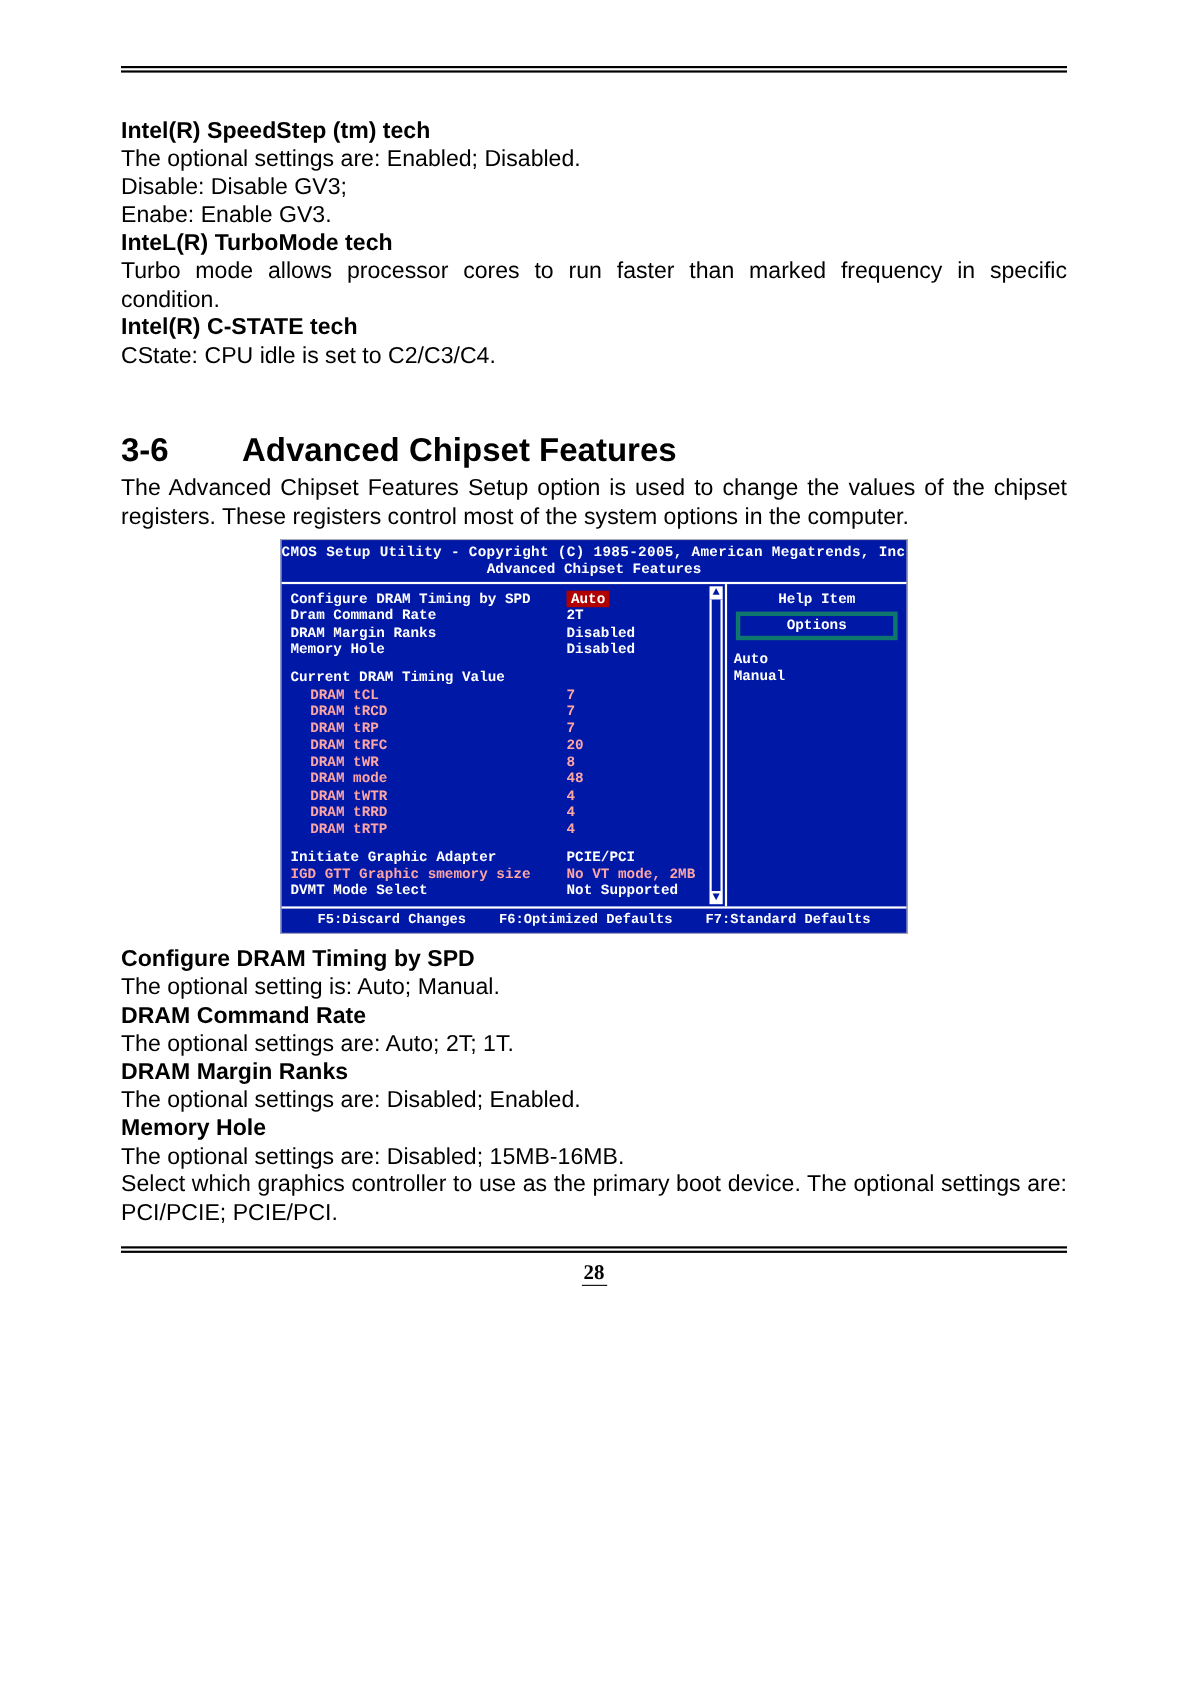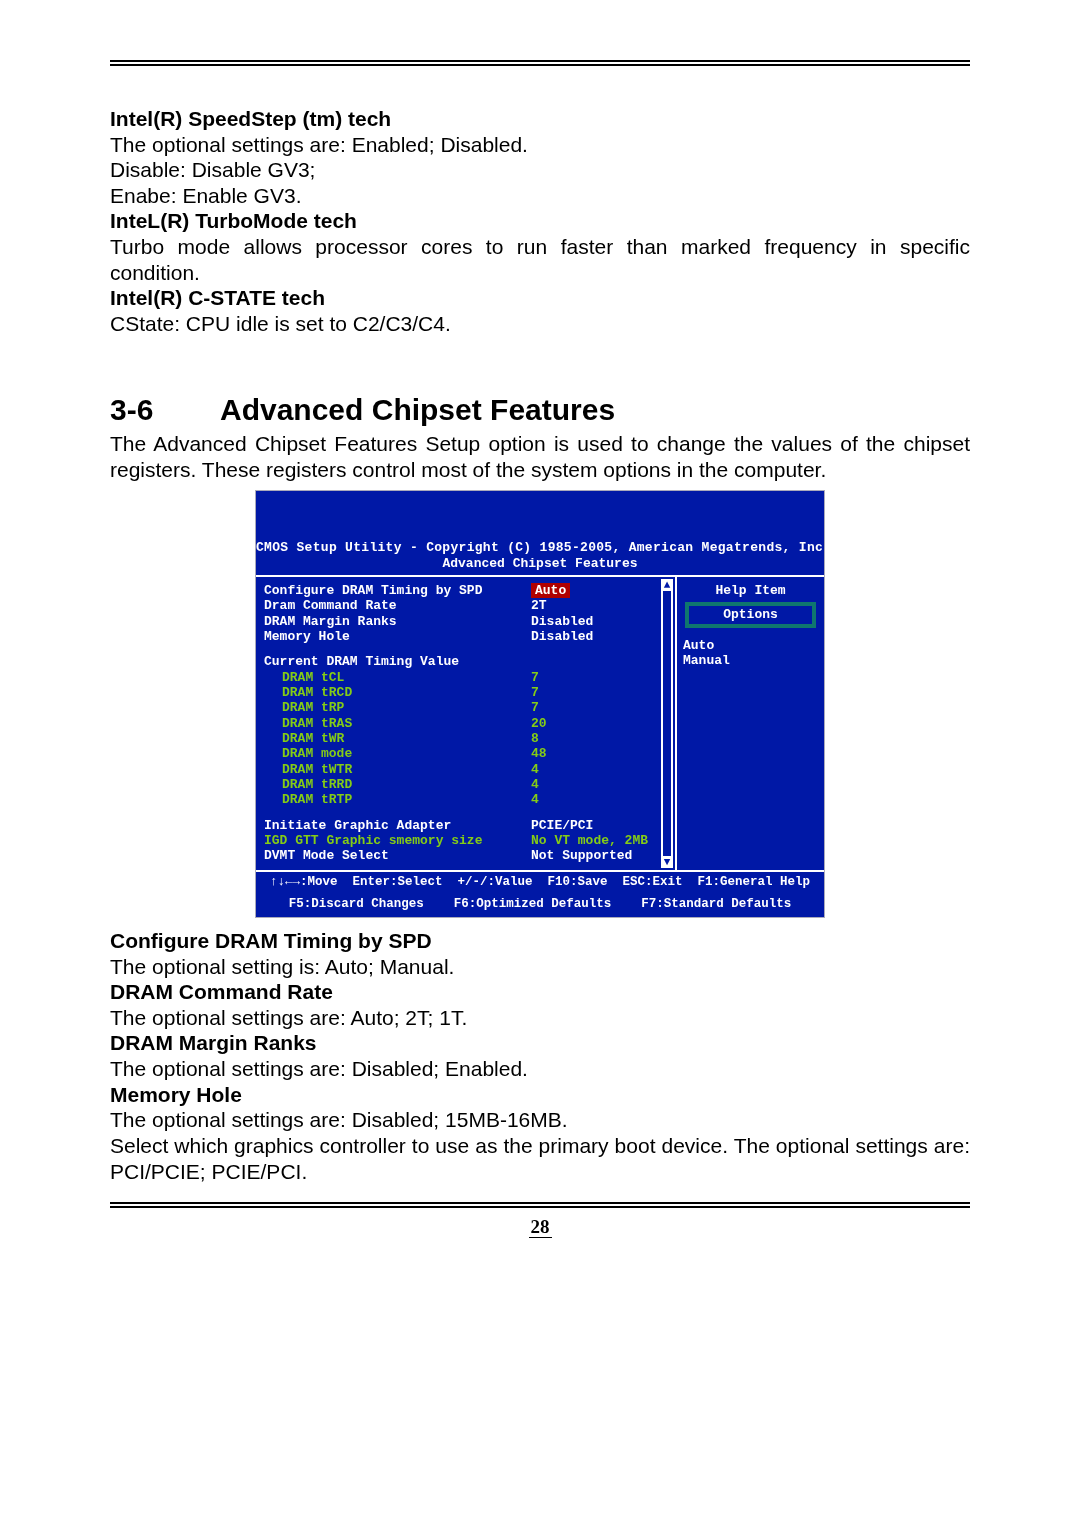--- a/index.html
+++ b/index.html
@@ -41,53 +41,52 @@
     font-size: 13px;
     font-weight: bold;
     color: #fff;
     line-height: 1.18;
   }
   .bios-title {
     text-align: center;
     padding: 3px 0 0 0;
     white-space: pre;
     letter-spacing: 0.3px;
-    margin-top: 46px;
   }
   .bios-title2 {
     text-align: center;
     padding: 0 0 4px 0;
   }
   .bios-main {
     display: flex;
     border-top: 2px solid #fff;
     border-bottom: 2px solid #fff;
   }
   .bios-left {
     flex: 1;
     padding: 6px 4px 6px 8px;
     position: relative;
   }
   .bios-right {
-    width: 149px;
+    width: 165px;
     border-left: 2px solid #fff;
     padding: 6px 6px;
     position: relative;
   }
   .bios-row { display: flex; }
   .bios-label { flex: 1; }
   .bios-val { width: 140px; color: #fff; }
   .bios-val-sel {
     color: #fff;
     background: #b00000;
     padding: 0 4px;
     display: inline-block;
   }
   .bios-dim { color: #5a68e0; }
-  .bios-dim .bios-label, .bios-dim .bios-val { color: #84cc16; }
+  .bios-dim .bios-label, .bios-dim .bios-val { color: #fca5a5; }
   .bios-indent { padding-left: 18px; }
   .bios-spacer { height: 10px; }
 
   .bios-scroll {
     position: absolute;
     right: 2px; top: 2px;
     width: 12px;
     bottom: 2px;
     display: flex;
     flex-direction: column;
@@ -180,21 +179,21 @@
             </div>
           <div class="bios-row bios-dim bios-indent">
               <span class="bios-label">DRAM tRCD</span>
               <span class="bios-val">7</span>
             </div>
           <div class="bios-row bios-dim bios-indent">
               <span class="bios-label">DRAM tRP</span>
               <span class="bios-val">7</span>
             </div>
           <div class="bios-row bios-dim bios-indent">
-              <span class="bios-label">DRAM tRAS</span>
+              <span class="bios-label">DRAM tRFC</span>
               <span class="bios-val">20</span>
             </div>
           <div class="bios-row bios-dim bios-indent">
               <span class="bios-label">DRAM tWR</span>
               <span class="bios-val">8</span>
             </div>
           <div class="bios-row bios-dim bios-indent">
               <span class="bios-label">DRAM mode</span>
               <span class="bios-val">48</span>
             </div>
@@ -233,21 +232,20 @@
         </div>
 
         <div class="bios-right">
           <div class="bios-help-title">Help Item</div>
           <div class="bios-options-box">Options</div>
           <div>Auto</div>
           <div>Manual</div>
         </div>
       </div>
 
-      <div class="bios-footer">↑↓←→:Move  Enter:Select  +/-/:Value  F10:Save  ESC:Exit  F1:General Help</div>
       <div class="bios-footer">F5:Discard Changes    F6:Optimized Defaults    F7:Standard Defaults</div>
     </div>
 
     <p class="para-bold">Configure DRAM Timing by SPD</p>
     <p class="para">The optional setting is: Auto; Manual.</p>
 
     <p class="para-bold">DRAM Command Rate</p>
     <p class="para">The optional settings are: Auto; 2T; 1T.</p>
 
     <p class="para-bold">DRAM Margin Ranks</p>

